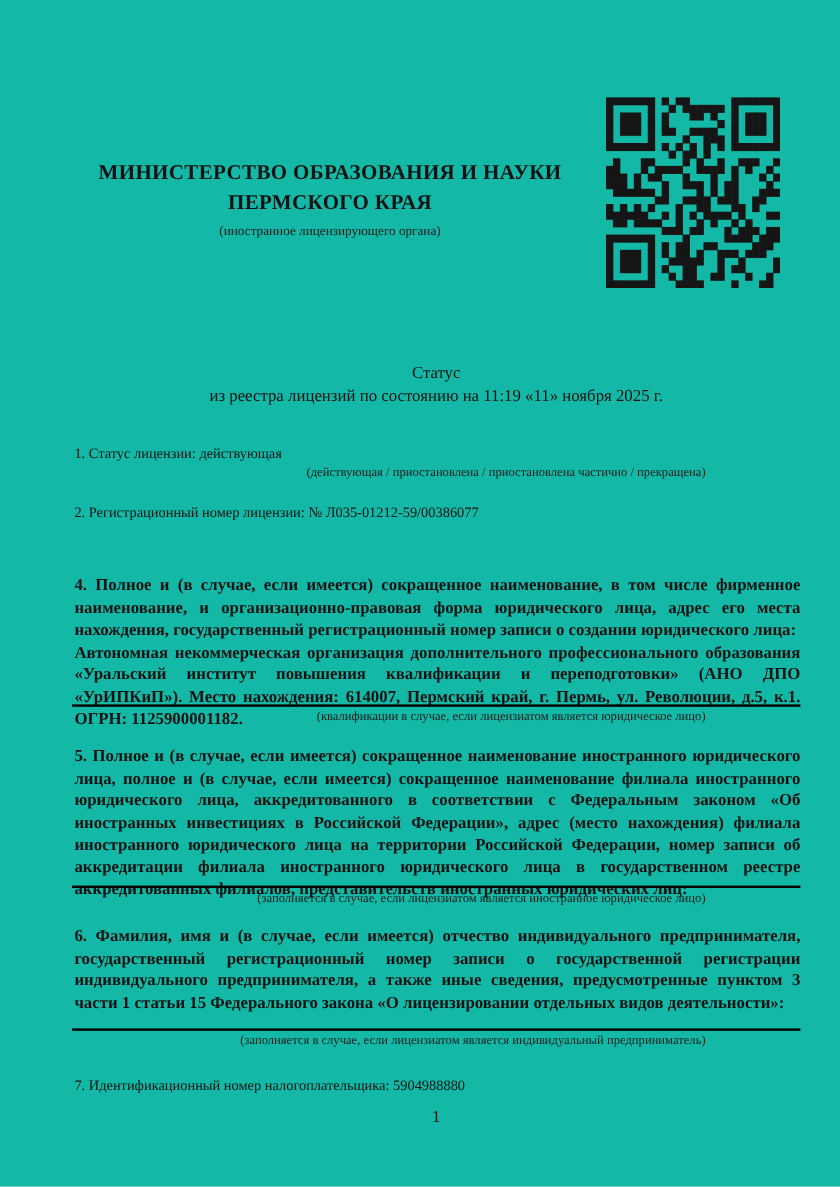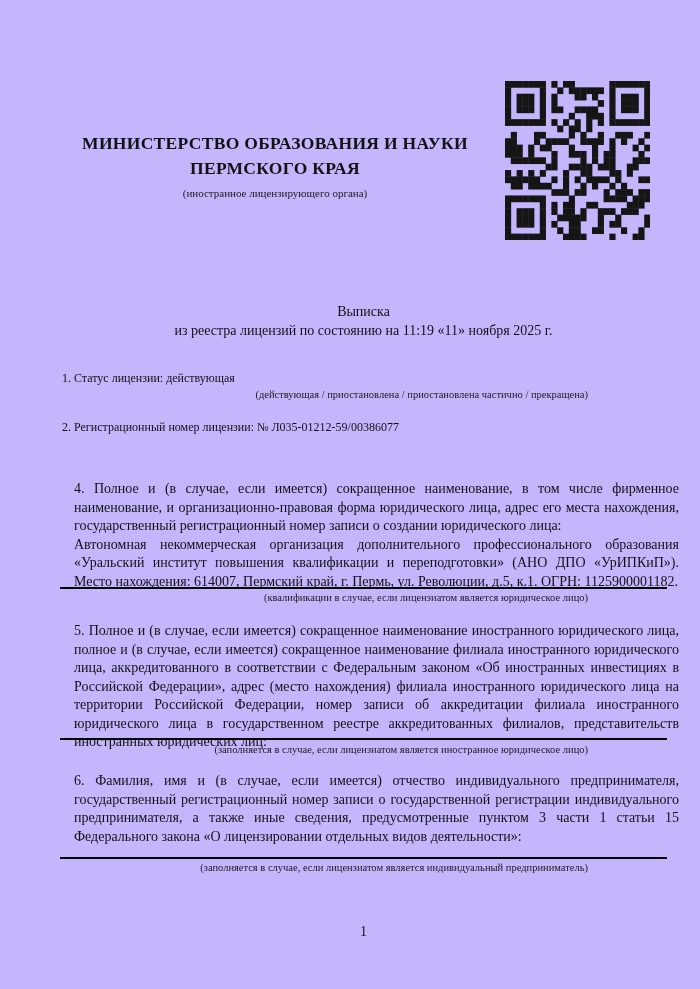--- a/index.html
+++ b/index.html
@@ -1,36 +1,36 @@
 <!DOCTYPE html>
 <html><head>
 <meta charset="utf-8">
 <style>
   html,body{margin:0;padding:0;background:#fff;}
   .page{
     position:relative;
     width:700px;height:989px;
-    background:#c4b5fd;
+    background:#14b8a6;
     font-family:"Liberation Serif", serif;
     color:#121212;
     overflow:hidden;
   }
   .abs{position:absolute;}
   
   .org-header{left:60px;top:131px;width:430px;text-align:center;}
   .org-line{font-weight:bold;font-size:17.5px;line-height:25px;letter-spacing:.3px;}
   .org-sub{font-size:11px;line-height:13px;margin-top:6px;color:#1c1c1c;}
   
   .qr-box{left:505px;top:81px;width:145px;height:159px;}
   .qr-box svg{width:100%;height:100%;display:block;}
   
   .doc-title{left:60px;top:302px;width:607px;text-align:center;font-size:14px;line-height:19px;}
   
   .item-line{left:62px;width:605px;font-size:12px;line-height:18px;}
-  .para{left:74px;width:605px;font-size:14px;line-height:18.5px;text-align:justify;}
+  .para{left:62px;width:605px;font-size:14px;line-height:18.5px;text-align:justify;font-weight:bold;}
   .para p{margin:0;}
   .cap{left:48px;width:540px;text-align:right;font-size:10.5px;line-height:13px;color:#1c1c1c;}
   .rule{left:60px;width:607px;border-top:2px solid #000;height:0;}
   .page-num{left:60px;top:924px;width:607px;text-align:center;font-size:14px;}
 </style>
 </head>
 <body>
 
 <div class="page">
 
@@ -348,21 +348,21 @@
       </svg>
   </div>
 
   <div class="abs org-header">
     <div class="org-line">МИНИСТЕРСТВО ОБРАЗОВАНИЯ И НАУКИ</div>
     <div class="org-line">ПЕРМСКОГО КРАЯ</div>
     <div class="org-sub">(иностранное лицензирующего органа)</div>
   </div>
 
   <div class="abs doc-title">
-    <div>Выписка</div>
+    <div>Статус</div>
     <div>из реестра лицензий по состоянию на 11:19 «11» ноября 2025 г.</div>
   </div>
 
   <div class="abs item-line" style="top:369px">1. Статус лицензии: действующая</div>
   <div class="abs cap" style="top:388px">(действующая / приостановлена / приостановлена частично / прекращена)</div>
 
   <div class="abs item-line" style="top:418px">2. Регистрационный номер лицензии: № Л035-01212-59/00386077</div>
 
 
   <div class="abs para" style="top:480px">
@@ -377,16 +377,17 @@
   </div>
   <div class="abs rule" style="top:738px"></div>
   <div class="abs cap" style="top:743px">(заполняется в случае, если лицензиатом является иностранное юридическое лицо)</div>
 
   <div class="abs para" style="top:772px">
     <p>6. Фамилия, имя и (в случае, если имеется) отчество индивидуального предпринимателя, государственный регистрационный номер записи о государственной регистрации индивидуального предпринимателя, а также иные сведения, предусмотренные пунктом 3 части 1 статьи 15 Федерального закона «О лицензировании отдельных видов деятельности»:</p>
   </div>
   <div class="abs rule" style="top:857px"></div>
   <div class="abs cap" style="top:861px">(заполняется в случае, если лицензиатом является индивидуальный предприниматель)</div>
 
+  <div class="abs item-line" style="top:895px">7. Идентификационный номер налогоплательщика: 5904988880</div>
 
   <div class="abs page-num">1</div>
 
 </div>
 
 </body></html>

